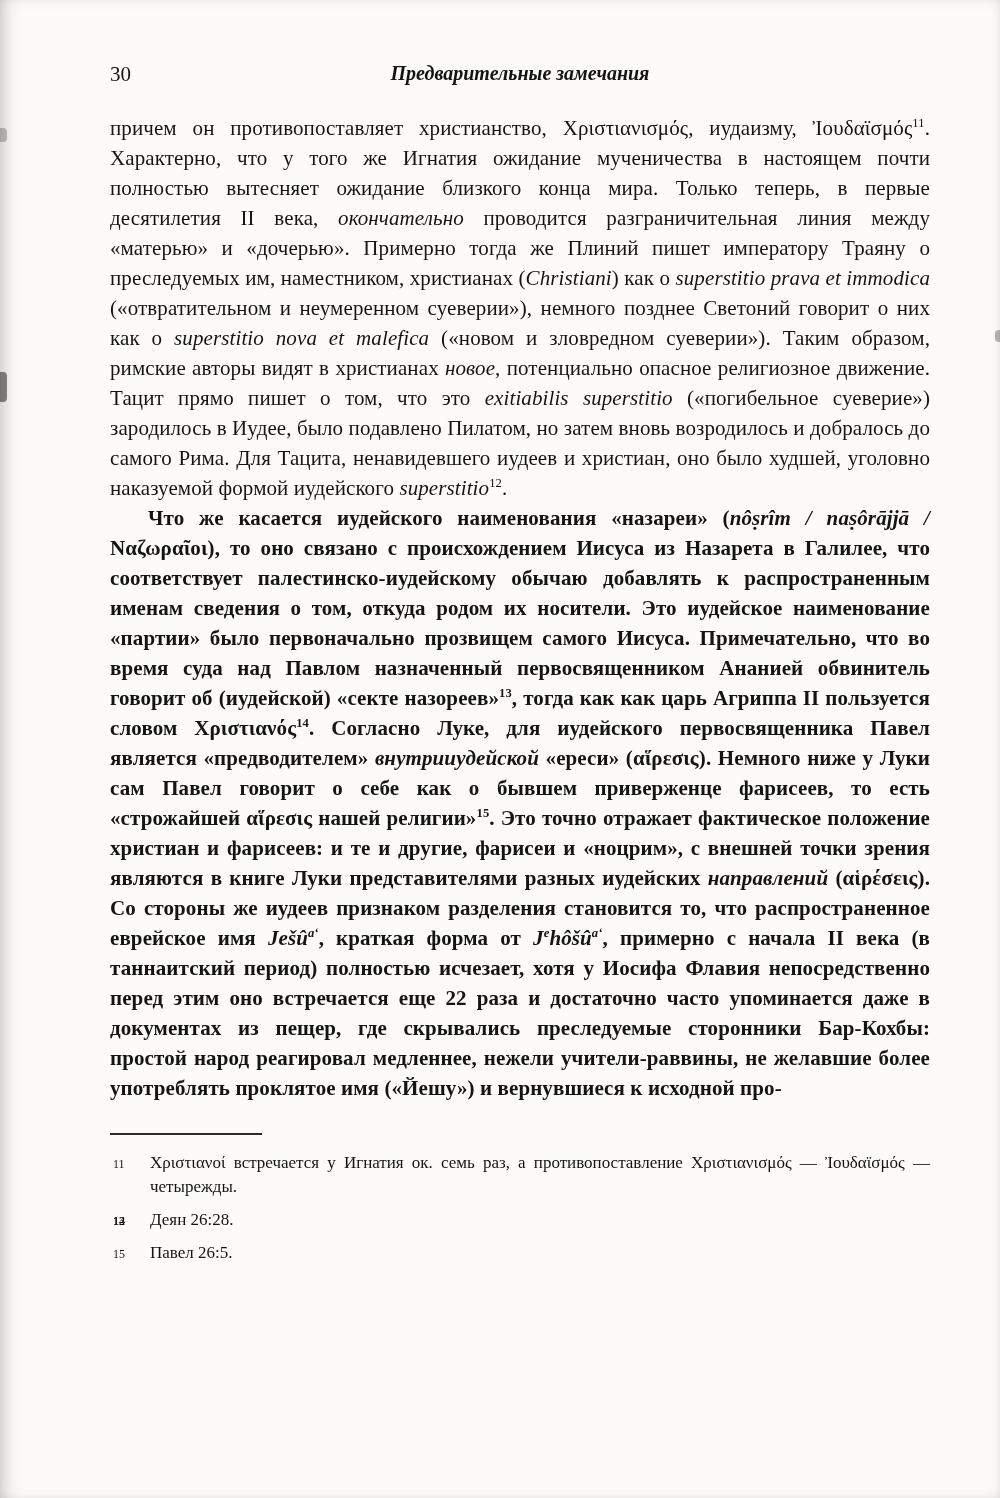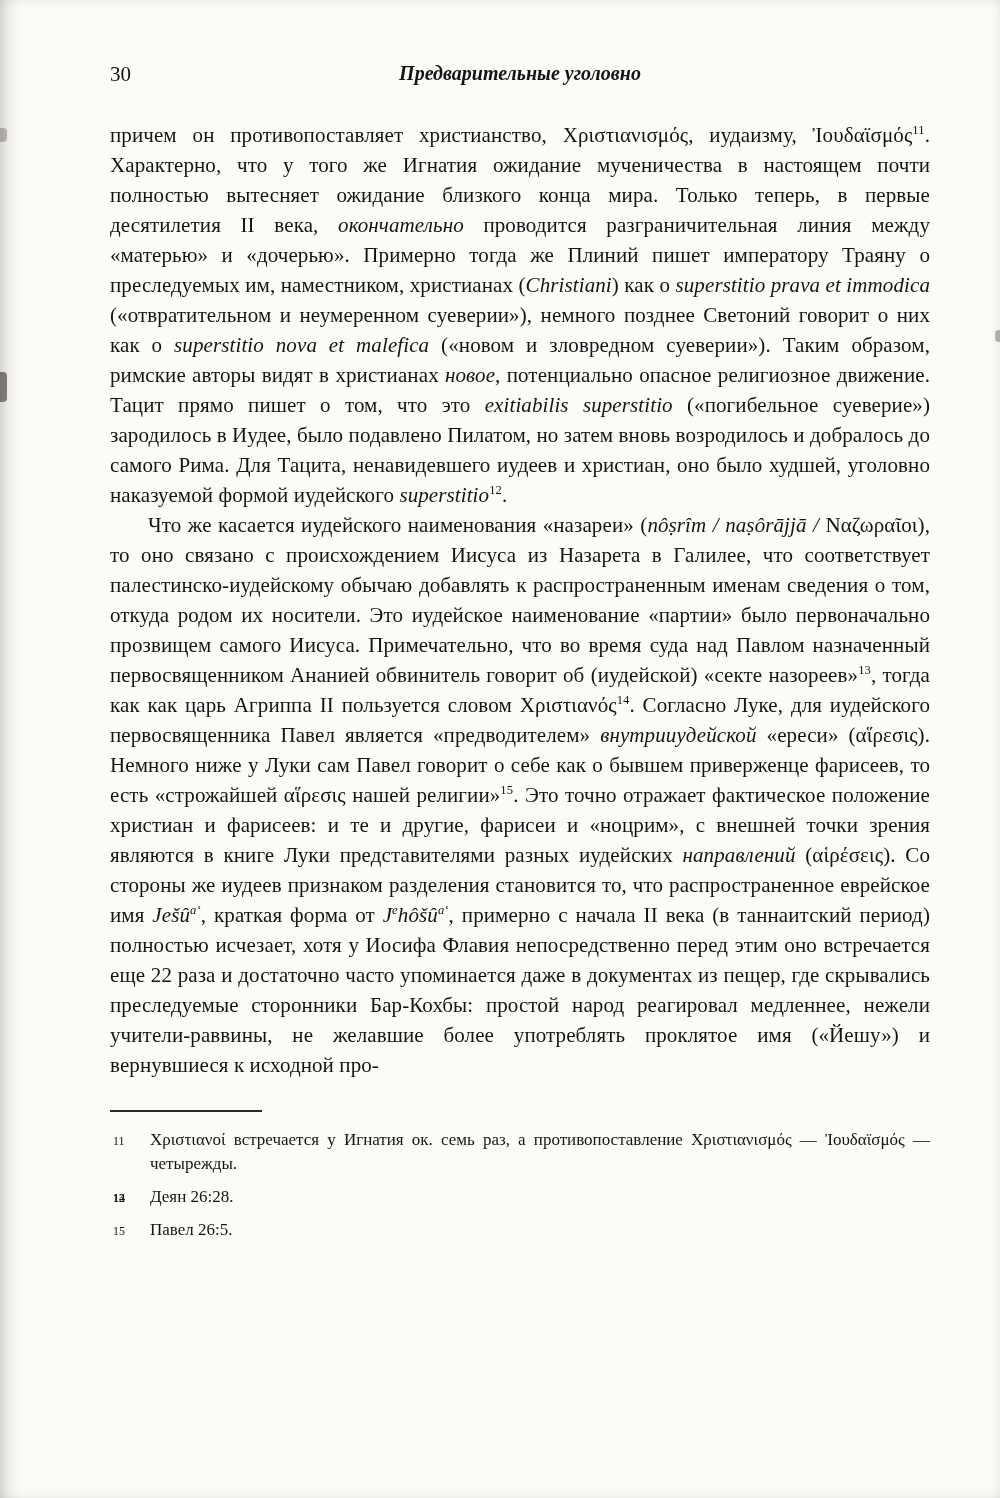--- a/index.html
+++ b/index.html
@@ -16,21 +16,21 @@
     box-sizing: border-box;
     padding: 60px 70px 40px 110px;
     color: #141414;
     box-shadow: inset 12px 0 22px -14px rgba(60,55,45,0.45),
                 inset -6px 0 14px -10px rgba(60,55,45,0.25);
     overflow: hidden;
   }
   .page-header {
     position: relative;
     height: 32px;
-    margin-bottom: 28px;
+    margin-bottom: 21px;
   }
   .page-number {
     position: absolute;
     left: 0;
     top: 2px;
     font-size: 21px;
   }
   .running-header {
     position: absolute;
     left: 0;
@@ -41,21 +41,21 @@
     font-weight: bold;
     font-style: italic;
   }
   .body-text p.para {
     margin: 0;
     font-size: 21px;
     line-height: 30px;
     text-align: justify;
     letter-spacing: 0.1px;
   }
-  .body-text p.para.indent { text-indent: 38px; }
+  .body-text p.para.indent { text-indent: 38px; font-weight: bold; }
   .it { font-style: italic; }
   sup.ref {
     font-size: 0.6em;
     line-height: 0;
     vertical-align: super;
   }
   .footnote-section { margin-top: 30px; }
   .footnote-rule {
     width: 152px;
     border-top: 2px solid #2a2a2a;
@@ -90,21 +90,21 @@
 </head>
 <body>
 
 <div class="page">
   <div class="scan-smudge s1"></div>
   <div class="scan-smudge s2"></div>
   <div class="scan-smudge s3"></div>
 
   <div class="page-header">
     <span class="page-number">30</span>
-    <span class="running-header">Предварительные уголовно</span>
+    <span class="running-header">Предварительные замечания</span>
   </div>
 
   <div class="body-text" id="body-text">
       <p class="para"><span>причем он противопоставляет христианство, Χριστιανισμός, иудаизму, Ἰουδαϊσμός</span><sup class="ref">11</sup><span>. Характерно, что у того же Игнатия ожидание мученичества в настоящем почти полностью вытесняет ожидание близкого конца мира. Только теперь, в первые десятилетия II века, </span><span class="it">окончательно</span><span> проводится разграничительная линия между «матерью» и «дочерью». Примерно тогда же Плиний пишет императору Траяну о преследуемых им, наместником, христианах (</span><span class="it">Christiani</span><span>) как о </span><span class="it">superstitio prava et immodica</span><span> («отвратительном и неумеренном суеверии»), немного позднее Светоний говорит о них как о </span><span class="it">superstitio nova et malefica</span><span> («новом и зловредном суеверии»). Таким образом, римские авторы видят в христианах </span><span class="it">новое</span><span>, потенциально опасное религиозное движение. Тацит прямо пишет о том, что это </span><span class="it">exitiabilis superstitio</span><span> («погибельное суеверие») зародилось в Иудее, было подавлено Пилатом, но затем вновь возродилось и добралось до самого Рима. Для Тацита, ненавидевшего иудеев и христиан, оно было худшей, уголовно наказуемой формой иудейского </span><span class="it">superstitio</span><sup class="ref">12</sup><span>.</span></p>
       <p class="para indent"><span>Что же касается иудейского наименования «назареи» (</span><span class="it">nôṣrîm / naṣôrājjā /</span><span> Ναζωραῖοι), то оно связано с происхождением Иисуса из Назарета в Галилее, что соответствует палестинско-иудейскому обычаю добавлять к распространенным именам сведения о том, откуда родом их носители. Это иудейское наименование «партии» было первоначально прозвищем самого Иисуса. Примечательно, что во время суда над Павлом назначенный первосвященником Ананией обвинитель говорит об (иудейской) «секте назореев»</span><sup class="ref">13</sup><span>, тогда как как царь Агриппа II пользуется словом Χριστιανός</span><sup class="ref">14</sup><span>. Согласно Луке, для иудейского первосвященника Павел является «предводителем» </span><span class="it">внутрииудейской</span><span> «ереси» (αἵρεσις). Немного ниже у Луки сам Павел говорит о себе как о бывшем приверженце фарисеев, то есть «строжайшей αἵρεσις нашей религии»</span><sup class="ref">15</sup><span>. Это точно отражает фактическое положение христиан и фарисеев: и те и другие, фарисеи и «ноцрим», с внешней точки зрения являются в книге Луки представителями разных иудейских </span><span class="it">направлений</span><span> (αἱρέσεις). Со стороны же иудеев признаком разделения становится то, что распространенное еврейское имя </span><span class="it">Ješû</span><sup class="ref it">a‘</sup><span>, краткая форма от </span><span class="it">J</span><sup class="ref it">e</sup><span class="it">hôšû</span><sup class="ref it">a‘</sup><span>, примерно с начала II века (в таннаитский период) полностью исчезает, хотя у Иосифа Флавия непосредственно перед этим оно встречается еще 22 раза и достаточно часто упоминается даже в документах из пещер, где скрывались преследуемые сторонники Бар-Кохбы: простой народ реагировал медленнее, нежели учители-раввины, не желавшие более употреблять проклятое имя («Йешу») и вернувшиеся к исходной про-</span></p>
     </div>
 
   <div class="footnote-section">
     <div class="footnote-rule"></div>
     <div id="footnotes">

